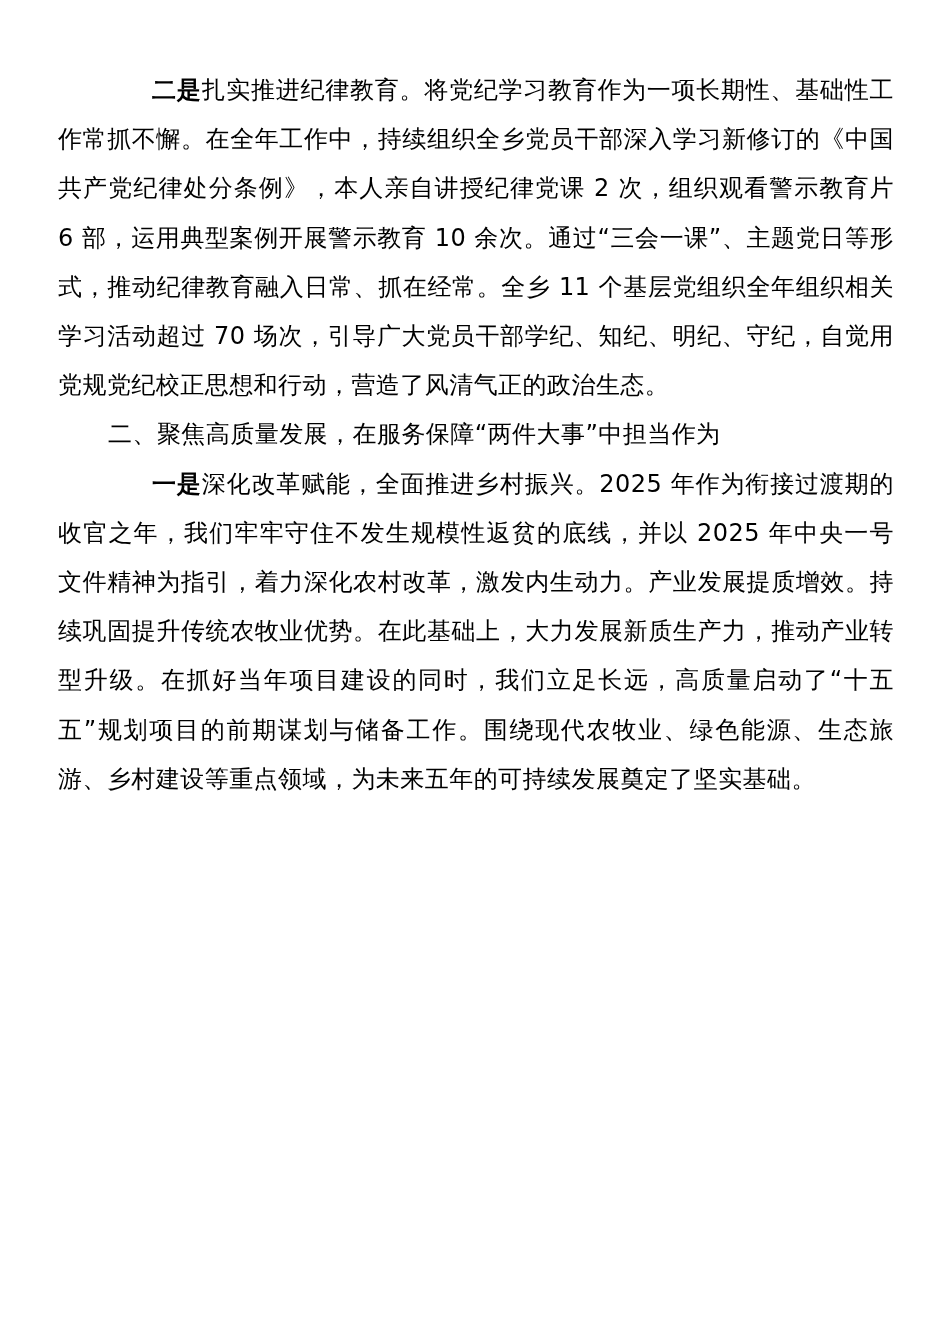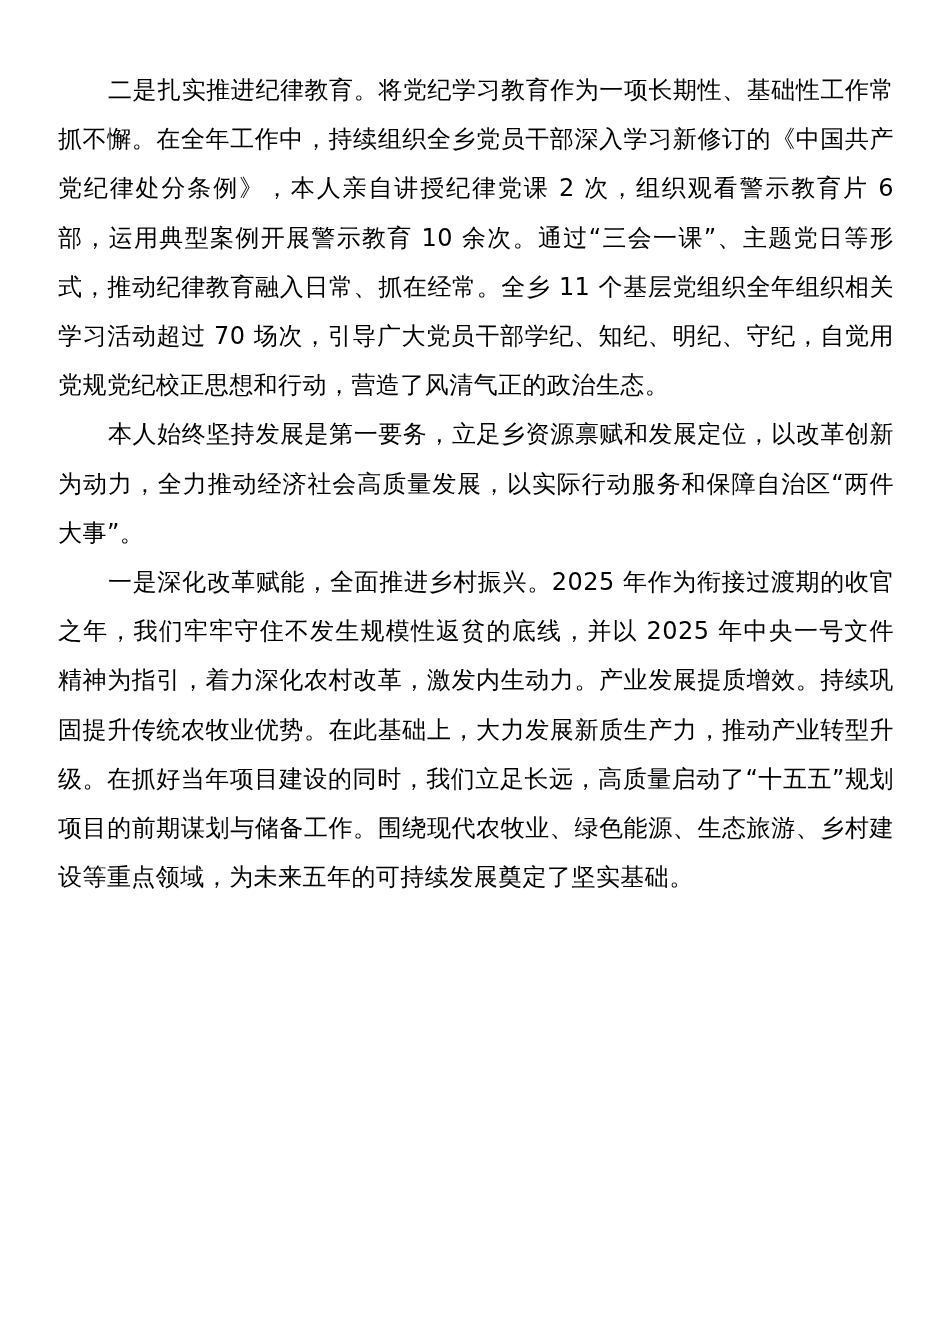--- a/index.html
+++ b/index.html
@@ -24,30 +24,31 @@
     .para {
       margin: 0;
       font-size: 24px;
       line-height: 49.2px;
       text-indent: 50px;
       text-align: justify;
       letter-spacing: 0.45px;
       word-break: break-all;
     }
     .lead {
-      font-weight: normal;
+      font-weight: bold;
+      margin-left: 44px;
     }
     .heading {
       margin: 0;
       font-size: 24px;
       line-height: 49.2px;
       text-indent: 50px;
       letter-spacing: 0.45px;
     }
   </style>
 </head>
 <body>
 
 <div class="page">
   <p class="para"><span class="lead">二是</span><span>扎实推进纪律教育。将党纪学习教育作为一项长期性、基础性工作常抓不懈。在全年工作中，持续组织全乡党员干部深入学习新修订的《中国共产党纪律处分条例》，本人亲自讲授纪律党课 2 次，组织观看警示教育片 6 部，运用典型案例开展警示教育 10 余次。通过“三会一课”、主题党日等形式，推动纪律教育融入日常、抓在经常。全乡 11 个基层党组织全年组织相关学习活动超过 70 场次，引导广大党员干部学纪、知纪、明纪、守纪，自觉用党规党纪校正思想和行动，营造了风清气正的政治生态。</span></p>
-  <p class="para"><span>本人始终坚持发展是第一要务，立足乡资源禀赋和发展定位，以改革创新为动力，全力推动经济社会高质量发展，以实际行动服务和保障自治区“两件大事”。</span></p>
+  <p class="heading">二、聚焦高质量发展，在服务保障“两件大事”中担当作为</p>
   <p class="para"><span class="lead">一是</span><span>深化改革赋能，全面推进乡村振兴。2025 年作为衔接过渡期的收官之年，我们牢牢守住不发生规模性返贫的底线，并以 2025 年中央一号文件精神为指引，着力深化农村改革，激发内生动力。产业发展提质增效。持续巩固提升传统农牧业优势。在此基础上，大力发展新质生产力，推动产业转型升级。在抓好当年项目建设的同时，我们立足长远，高质量启动了“十五五”规划项目的前期谋划与储备工作。围绕现代农牧业、绿色能源、生态旅游、乡村建设等重点领域，为未来五年的可持续发展奠定了坚实基础。</span></p>
 </div>
 
 </body></html>

